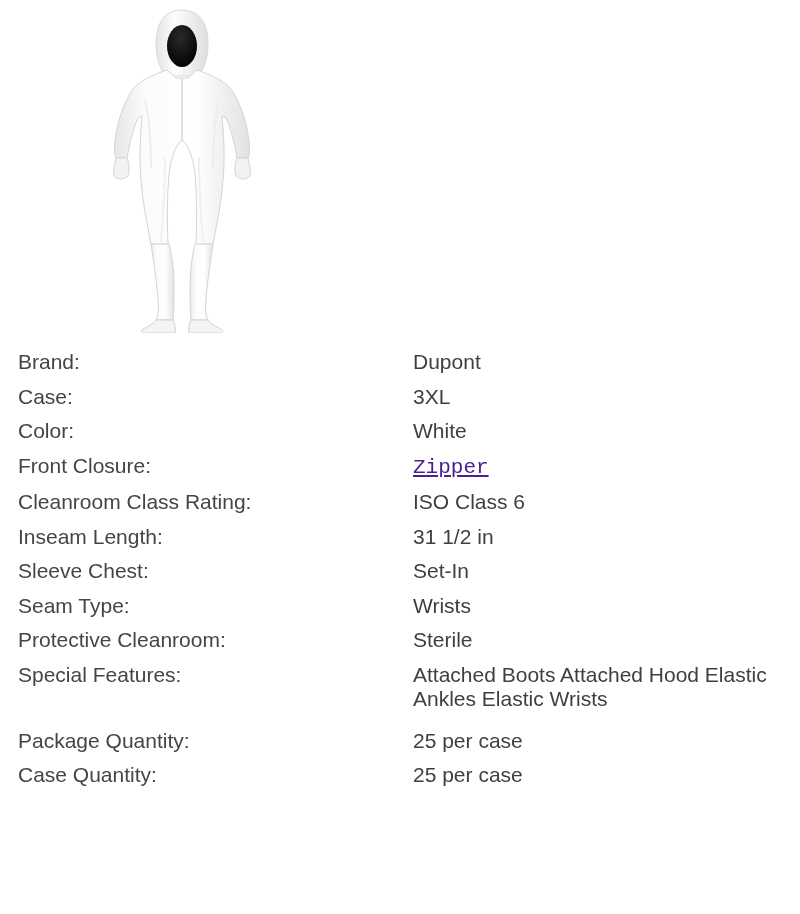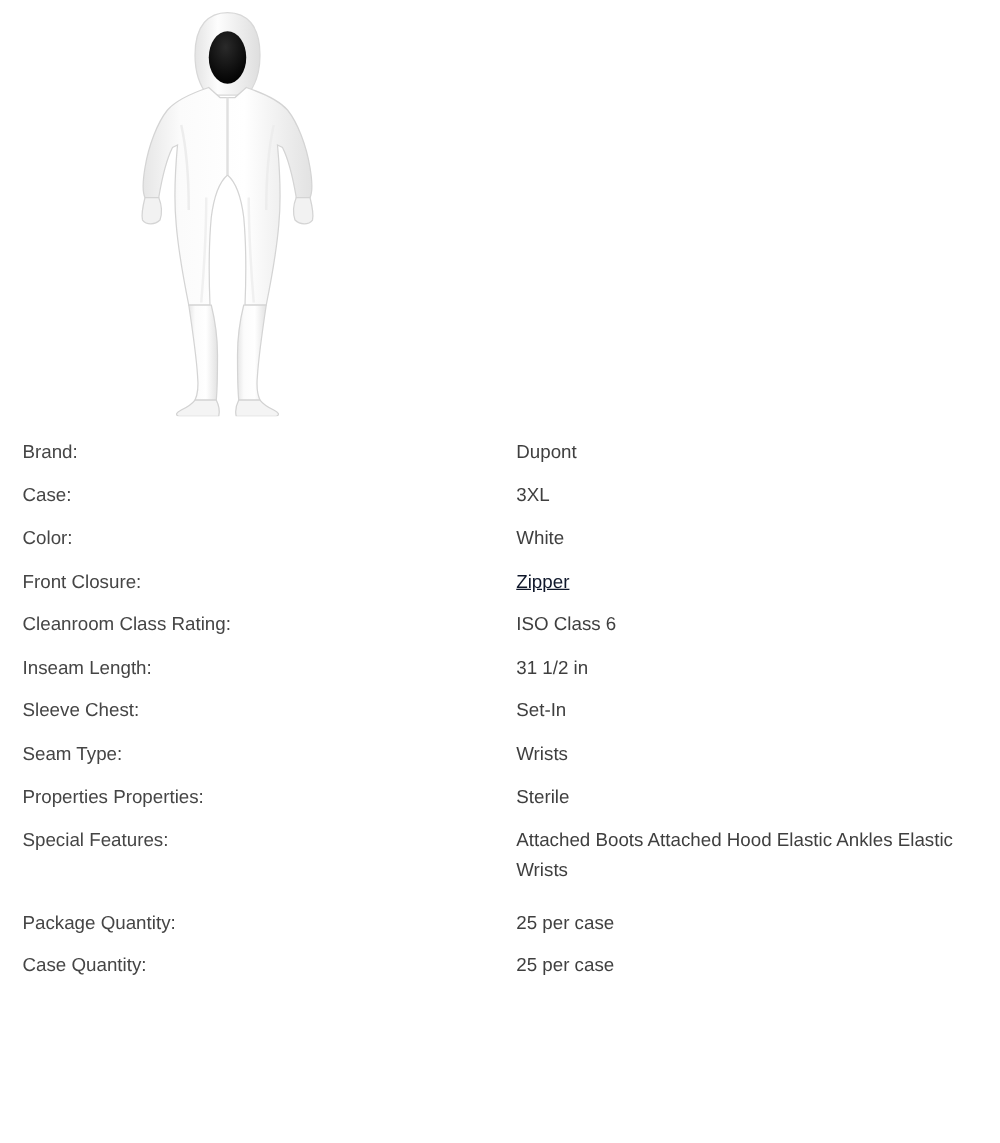--- a/index.html
+++ b/index.html
@@ -37,36 +37,37 @@
   .spec-table {
     width: 800px;
     border-collapse: collapse;
     table-layout: fixed;
   }
   .spec-table tr {
     vertical-align: top;
   }
   .spec-table td {
     padding: 0;
-    font-size: 15px;
+    font-size: 21px;
     line-height: 34.5px;
   }
   td.spec-label {
     width: 395px;
     padding-left: 18px;
     color: #454545;
   }
   td.spec-value {
     width: 387px;
     color: #3f3f3f;
   }
   .spec-value .link {
     text-decoration: underline;
-    color: #0f172a;
+    color: #4c1d95;
     cursor: pointer;
+    font-family: Liberation Mono, monospace;
   }
   
   tr.two-line td {
     line-height: 24.5px;
     padding-top: 5px;
     padding-bottom: 5px;
   }
   tr.two-line td.spec-label {
     line-height: 24.5px;
   }
@@ -155,21 +156,21 @@
     </tr>
     <tr>
       <td class="spec-label">Sleeve Chest:</td>
       <td class="spec-value">Set-In</td>
     </tr>
     <tr>
       <td class="spec-label">Seam Type:</td>
       <td class="spec-value">Wrists</td>
     </tr>
     <tr>
-      <td class="spec-label">Properties Properties:</td>
+      <td class="spec-label">Protective Cleanroom:</td>
       <td class="spec-value">Sterile</td>
     </tr>
     <tr class="two-line gap-after">
       <td class="spec-label">Special Features:</td>
       <td class="spec-value">Attached Boots Attached Hood Elastic Ankles Elastic Wrists</td>
     </tr>
     <tr>
       <td class="spec-label">Package Quantity:</td>
       <td class="spec-value">25 per case</td>
     </tr>

